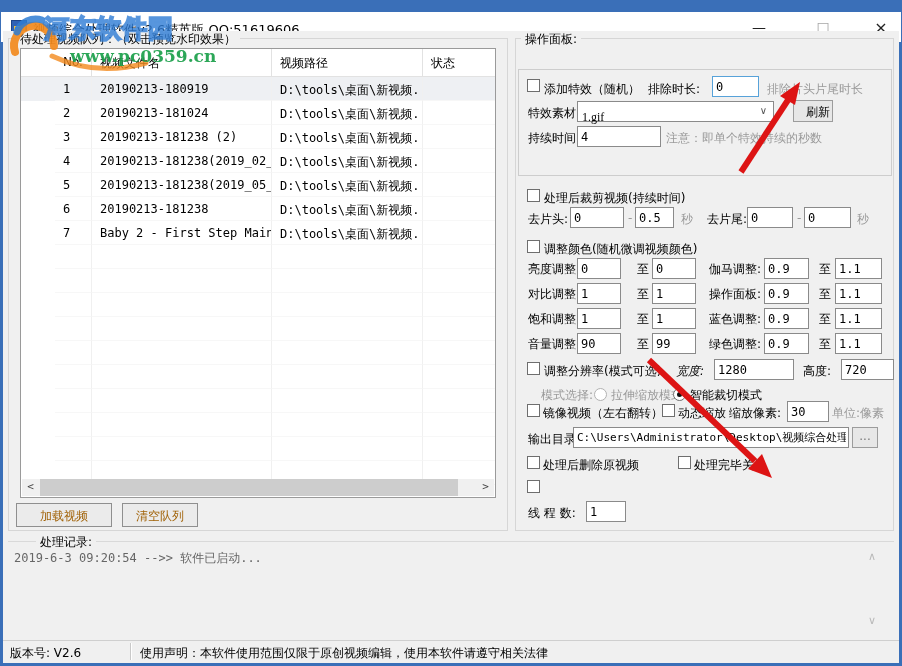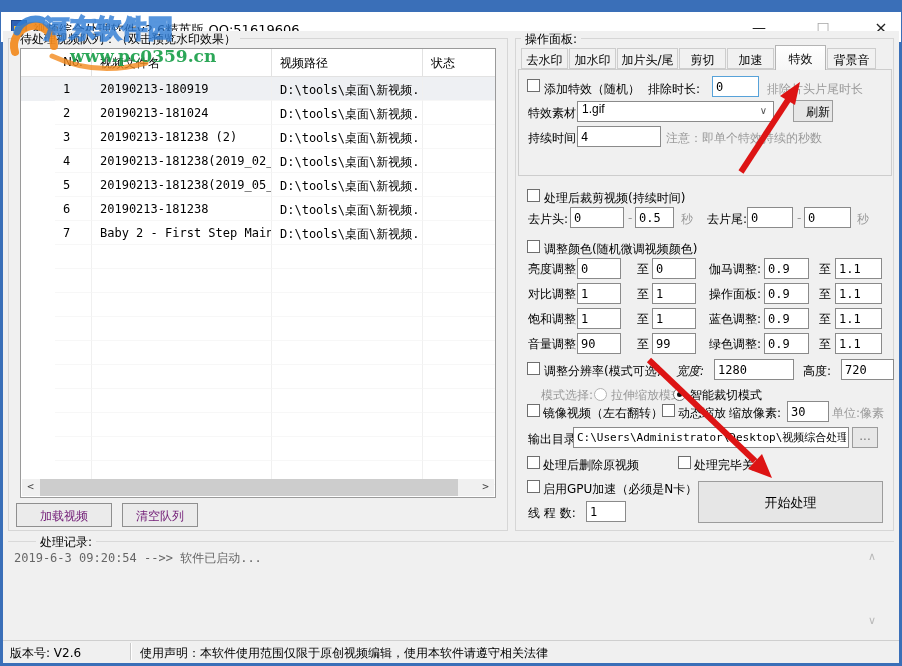--- a/index.html
+++ b/index.html
@@ -25,36 +25,36 @@
   .thead{display:flex;height:27px;background:#fff;border-bottom:1px solid #e2e2e2;}
   .hcell{box-sizing:border-box;padding:6px 0 0 8px;border-right:1px solid #e2e2e2;white-space:nowrap;overflow:hidden;font-family:"DejaVu Sans","Liberation Sans",sans-serif;}
   .trow{display:flex;height:24px;}
   .trow.selected{background:#eef0f3;}
   .tcell{box-sizing:border-box;padding:5px 0 0 8px;border-right:1px solid #f0f0f0;border-bottom:1px solid #f7f7f7;white-space:nowrap;overflow:hidden;}
   .c0{width:37px;margin-left:34px;}.c1{width:180px;}.c2{width:151px;}.c3{flex:1;border-right:none;}
   .hscroll{position:absolute;left:1px;bottom:1px;width:472px;height:17px;background:#f0f0f0;}
   .sarr{position:absolute;top:0;width:17px;height:17px;color:#444;font-size:11px;line-height:16px;text-align:center;}
   .sthumb{position:absolute;left:18px;top:0;width:418px;height:17px;background:#cdcdcd;}
   
-  .btn{background:#ebebeb;border:1px solid #8f8f8f;box-sizing:border-box;text-align:center;color:#701a75;}
+  .btn{background:#ebebeb;border:1px solid #8f8f8f;box-sizing:border-box;text-align:center;color:#a16207;}
   
   .tabstrip{left:521px;top:45px;height:25px;display:flex;align-items:flex-end;}
   .tab{box-sizing:border-box;height:21px;margin-right:1px;margin-bottom:1px;background:#f1f1f1;border:1px solid #cdcdcd;text-align:center;padding-top:3px;white-space:nowrap;}
   .tab.active{height:25px;margin-bottom:0;background:linear-gradient(#ffffff,#f6f6f6);border:1px solid #b4b4b4;border-bottom:none;padding-top:5px;position:relative;z-index:3;}
   .tabpage{left:518px;top:69px;width:374px;height:107px;border:1px solid #cdcdcd;box-sizing:border-box;background:#f0f0f0;}
   
   .lbl{white-space:nowrap;}
   .gray{color:#9a9a9a;}
   .cb{width:13px;height:13px;background:#fff;border:1px solid #6e6e6e;box-sizing:border-box;}
   .radio{width:13px;height:13px;background:#fff;border:1px solid #6e6e6e;border-radius:50%;box-sizing:border-box;}
   .radio.disabled{border-color:#b2b2b2;}
   .radio.checked::after{content:"";position:absolute;left:3px;top:3px;width:5px;height:5px;border-radius:50%;background:#111;}
   .tbx{position:absolute;box-sizing:border-box;height:21px;border:1px solid #8a8a8a;background:#fff;font-family:"DejaVu Sans Mono","Liberation Mono",monospace;font-size:12px;padding:0 2px 0 3px;color:#000;}
   .tbx.focus{border:1px solid #57a2d9;}
-  .combo{box-sizing:border-box;height:21px;border:1px solid #8a8a8a;background:#fff;font-family:Liberation Sans, sans-serif;padding:0 0 0 4px;}
+  .combo{box-sizing:border-box;height:21px;border:1px solid #8a8a8a;background:#fff;font-family:Liberation Serif, serif;padding:8px 0 0 4px;}
   .combo .chev{position:absolute;right:6px;top:3px;color:#555;font-size:10px;}
   .smallbtn{background:#e7e7e7;border:1px solid #9c9c9c;box-sizing:border-box;text-align:center;padding-top:3px;}
   .startbtn{background:#e6e6e6;border:1px solid #9c9c9c;box-sizing:border-box;text-align:center;font-size:13px;padding-top:12px;}
   
   .etchline{height:1px;background:#d9d9d9;}
   .logentry{color:#666;font-family:"DejaVu Sans Mono","Liberation Mono",monospace;white-space:nowrap;}
   .vscarr{color:#b9b9b9;font-size:11px;}
   .statusbar{left:3px;top:640px;width:896px;height:23px;background:#f0f0f0;border-top:1px solid #cfcfcf;box-sizing:border-box;}
   .statdiv{left:130px;top:643px;width:1px;height:17px;background:#c9c9c9;box-shadow:1px 0 0 #fff;}
   
@@ -204,29 +204,20 @@
       <div class="sarr" style="right:0;">&gt;</div>
     </div>
   </div>
 
   <div class="abs btn" style="left:16px;top:503px;width:96px;height:24px;padding-top:4px;">加载视频</div>
   <div class="abs btn" style="left:122px;top:503px;width:76px;height:24px;padding-top:4px;">清空队列</div>
 
   <div class="abs groupbox" style="left:515px;top:38px;width:379px;height:493px;"></div>
   <div class="abs grouplabel" style="left:521px;top:31px;">操作面板:</div>
 
-  <div class="abs tabstrip" id="tabstrip">
-      <div class="tab" style="width: 47px;">去水印</div>
-      <div class="tab" style="width: 47px;">加水印</div>
-      <div class="tab" style="width: 61px;">加片头/尾</div>
-      <div class="tab" style="width: 47px;">剪切</div>
-      <div class="tab" style="width: 47px;">加速</div>
-      <div class="tab active" style="width: 51px;">特效</div>
-      <div class="tab" style="width: 49px;">背景音</div>
-    </div>
   <div class="abs tabpage"></div>
 
   <div class="abs cb" style="left:527px;top:79px;"></div>
   <div class="abs lbl" style="left:544px;top:81px;">添加特效（随机）</div>
   <div class="abs lbl" style="left:648px;top:81px;">排除时长:</div>
   <input class="tbx focus" style="left: 712px; top: 76px; width: 47px;" value="0">
   <div class="abs lbl gray" style="left:767px;top:81px;">排除片头片尾时长</div>
 
   <div class="abs lbl" style="left:528px;top:105px;">特效素材:</div>
   <div class="abs combo" style="left:577px;top:101px;width:197px;">
@@ -279,24 +270,22 @@
   <div class="abs lbl" style="left:528px;top:431px;">输出目录:</div>
   <input class="tbx" style="left: 573px; top: 427px; width: 276px; font-size: 11px;" value="C:\Users\Administrator\Desktop\视频综合处理软">
   <div class="abs smallbtn" style="left:852px;top:427px;width:26px;height:21px;padding-top:1px;color:#777;">...</div>
 
   <div class="abs cb" style="left:527px;top:456px;"></div>
   <div class="abs lbl" style="left:543px;top:457px;">处理后删除原视频</div>
   <div class="abs cb" style="left:678px;top:456px;"></div>
   <div class="abs lbl" style="left:694px;top:457px;">处理完毕关机</div>
 
   <div class="abs cb" style="left:527px;top:480px;"></div>
-  <div class="abs lbl" style="left:543px;top:481px;">启用GPU加速（必须是N卡）</div>
   <div class="abs lbl" style="left:528px;top:505px;">线 程 数:</div>
   <input class="tbx" style="left: 586px; top: 501px; width: 40px;" value="1">
-  <div class="abs startbtn" style="left:698px;top:481px;width:185px;height:42px;">开始处理</div>
 
   <div class="abs etchline" style="left:8px;top:541px;width:886px;"></div>
   <div class="abs grouplabel" style="left:36px;top:534px;">处理记录:</div>
   <div class="abs logentry" style="left:14px;top:550px;">2019-6-3 09:20:54 --&gt;&gt; 软件已启动...</div>
   <div class="abs vscarr" style="left:868px;top:550px;">∧</div>
   <div class="abs vscarr" style="left:868px;top:614px;">∨</div>
 
   <div class="abs statusbar"></div>
   <div class="abs" style="left:10px;top:645px;">版本号: V2.6</div>
   <div class="abs statdiv"></div>

